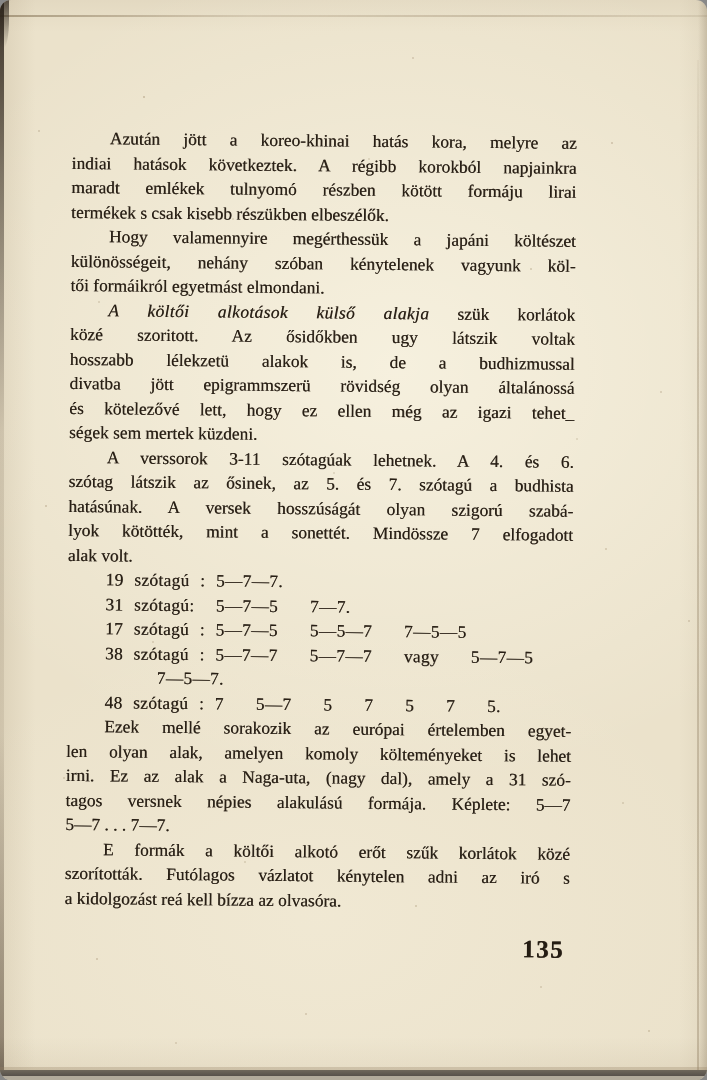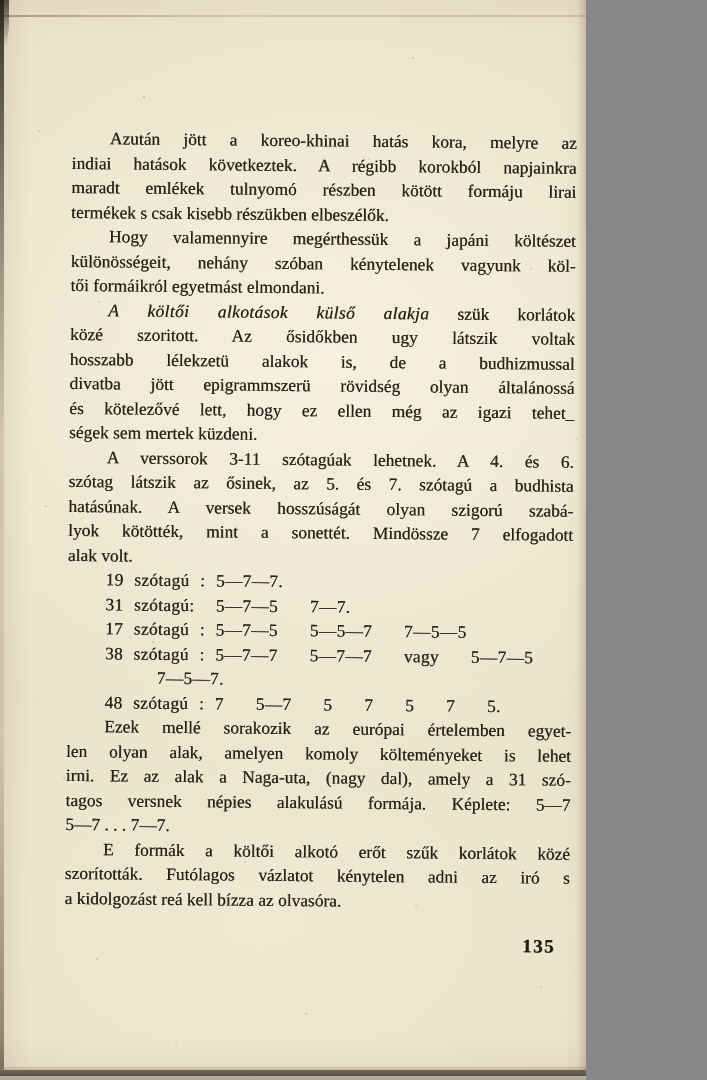--- a/index.html
+++ b/index.html
@@ -3,30 +3,31 @@
 <meta charset="utf-8">
 <style>
   html, body { margin: 0; padding: 0; }
   body {
     width: 707px; height: 1080px;
     font-family: "Liberation Serif", "DejaVu Serif", serif;
     background: #888;
   }
   .page {
     position: relative;
-    width: 586px; height: 1080px;
+    width: 707px; height: 1080px;
     overflow: hidden;
     background-color: #ebe2cb;
     background-image:
       radial-gradient(ellipse 820px 680px at 56% 34%, rgba(255,252,238,0.55), rgba(255,252,238,0) 62%),
       radial-gradient(ellipse 700px 500px at 45% 85%, rgba(250,244,226,0.35), rgba(250,244,226,0) 60%),
       linear-gradient(to right, rgba(120,95,60,0.12), rgba(120,95,60,0) 5%),
       linear-gradient(to left, rgba(110,90,60,0.07), rgba(110,90,60,0) 4%),
       linear-gradient(to bottom, rgba(120,95,60,0.07), rgba(120,95,60,0) 3%),
       linear-gradient(to top, rgba(120,95,60,0.10), rgba(120,95,60,0) 4%);
+    border-radius: 11px;
   }
   
   .crease-top {
     position: absolute; left: 0; top: 15px; width: 707px; height: 2px;
     background: linear-gradient(to right,
       rgba(115,95,65,0.50), rgba(135,115,85,0.20) 35%,
       rgba(135,115,85,0.30) 70%, rgba(115,95,65,0.12));
     filter: blur(0.4px);
   }
   .edge-left {
@@ -85,21 +86,21 @@
     overflow: visible; white-space: nowrap;
   }
   .ln { white-space: normal; }
   .ln.first { text-indent: 38px; }
   .ln.last { text-align-last: left; }
   .ln.pre { white-space: pre; text-align: left; text-align-last: left; margin-left: 38px; word-spacing: 6px; letter-spacing: 0.3px; }
   .ln.pre.cont { margin-left: 90px; }
   .it { font-style: italic; letter-spacing: 0.4px; }
   .page-number {
     position: absolute; left: 458px; top: 805px;
-    font-size: 19px; font-weight: 700; letter-spacing: 1.5px;
+    font-size: 25px; font-weight: 700; letter-spacing: 1.5px;
     text-align: right; color: #241c12;
   }
 </style>
 </head>
 <body>
 
 <div class="page">
   <div class="crease-top"></div>
   <div class="speckles"></div>
 

